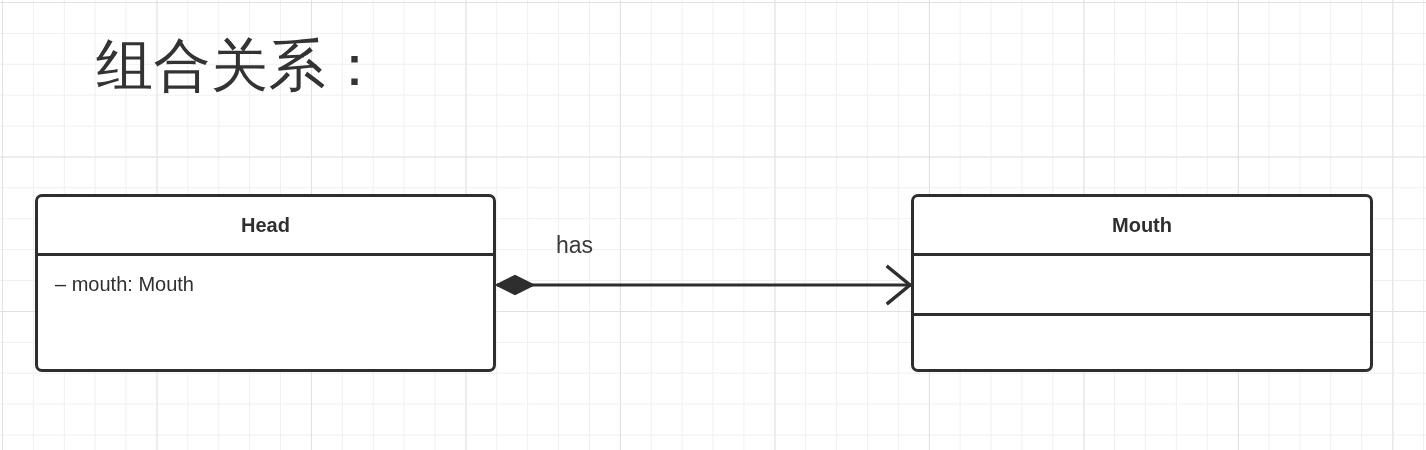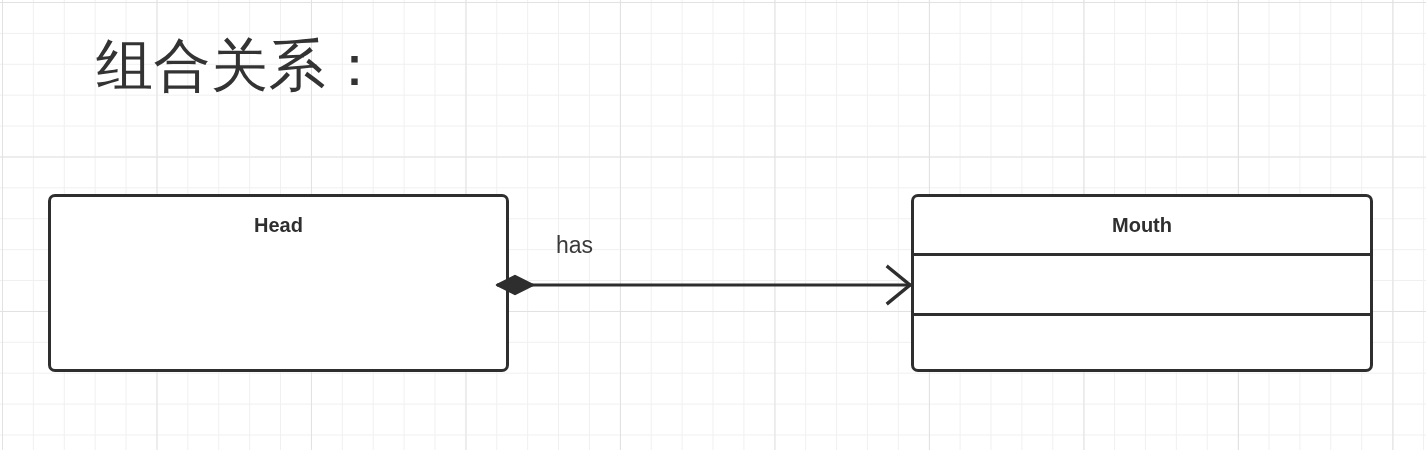--- a/index.html
+++ b/index.html
@@ -102,22 +102,25 @@
     white-space: nowrap;
   }
 </style>
 </head>
 <body>
 
 <div id="canvas">
 
   <div id="diagram-title">组合关系：</div>
 
-  <div class="uml-class" id="class-head" style="left:48px; top:194px; width:461px; height:178px;">
+  <div class="uml-class" id="class-head" style="left:35px; top:194px; width:461px; height:178px;">
     <div class="uml-compartment compartment-name">Head</div>
+    <div class="uml-compartment compartment-members">
+      <span class="member-line">– mouth: Mouth</span>
+    </div>
   </div>
 
   <div class="uml-class" id="class-mouth" style="left:911px; top:194px; width:462px; height:178px;">
     <div class="uml-compartment compartment-name">Mouth</div>
     <div class="uml-compartment compartment-members"></div>
     <div class="uml-compartment compartment-members"></div>
   </div>
 
   <svg id="association" viewBox="0 0 1426 450">
 

